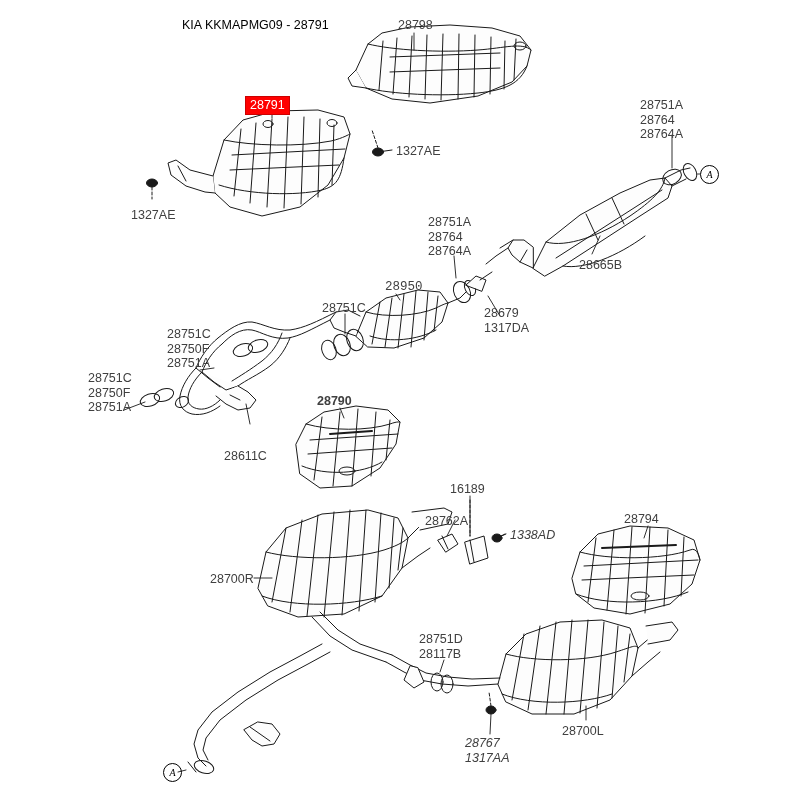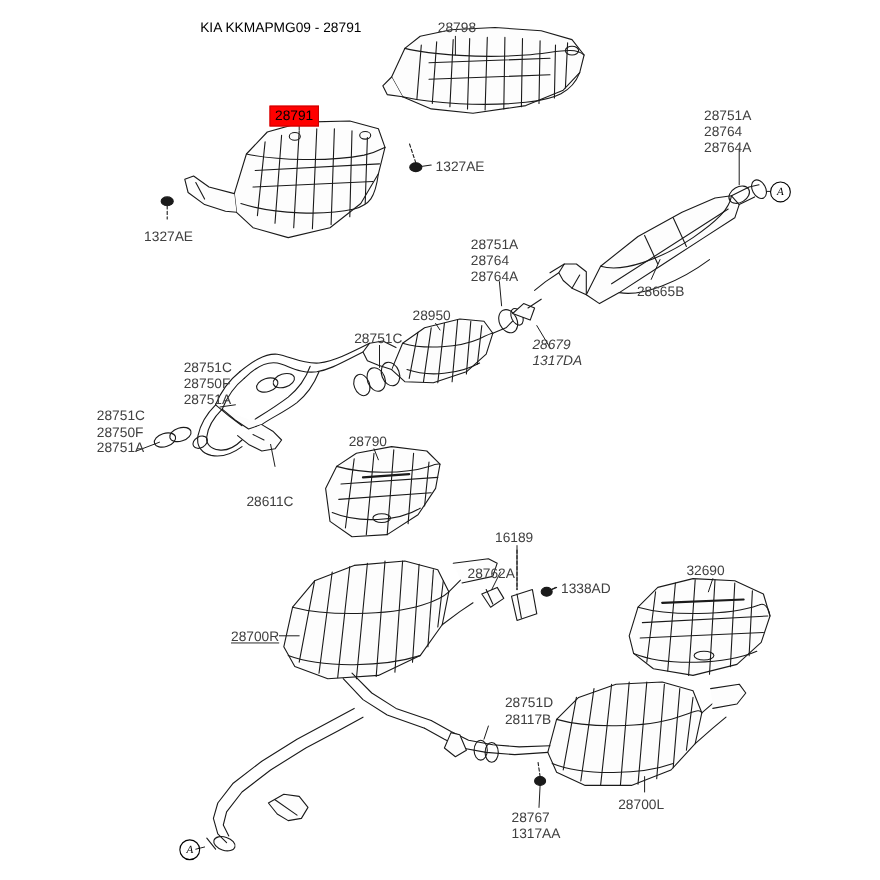--- a/index.html
+++ b/index.html
@@ -29,21 +29,21 @@
     font-family: "Liberation Sans", sans-serif;
     white-space: pre;
     line-height: 14.5px;
     letter-spacing: 0px;
   }
   .label.title {
     color: #000000;
     font-size: 12.5px;
   }
   .label.highlight {
-    color: #000000;
+    color: #ffffff;
     background: #ff0000;
     border: 1px solid #cc0000;
     padding: 1px 4px 2px 4px;
     font-size: 12.5px;
     line-height: 14px;
   }
   .callout-circle {
     position: absolute;
     width: 17px;
     height: 17px;
@@ -340,39 +340,39 @@
   <div class="label" style="left:398px; top:18px;">28798</div>
   <div class="label" style="left:396px; top:144px;">1327AE</div>
   <div class="label" style="left:131px; top:208px;">1327AE</div>
   <div class="label" style="left:640px; top:98px;">28751A
 28764
 28764A</div>
   <div class="label" style="left:428px; top:215px;">28751A
 28764
 28764A</div>
   <div class="label" style="left:566px; top:258px;padding-left:13px;">28665B</div>
-  <div class="label" style="left:484px; top:306px;font-style:italic;">28679
+  <div class="label" style="left:484px; top:306px;">28679
 1317DA</div>
-  <div class="label" style="left:375px; top:280px;">28950</div>
+  <div class="label" style="left:385px; top:280px;font-family:Liberation Mono, monospace;">28950</div>
   <div class="label" style="left:322px; top:301px;">28751C</div>
   <div class="label" style="left:167px; top:327px;">28751C
 28750F
 28751A</div>
   <div class="label" style="left:88px; top:371px;">28751C
 28750F
 28751A</div>
   <div class="label" style="left:224px; top:449px;">28611C</div>
-  <div class="label" style="left:317px; top:394px;">28790</div>
+  <div class="label" style="left:317px; top:394px;font-weight:bold;">28790</div>
   <div class="label" style="left:450px; top:482px;">16189</div>
   <div class="label" style="left:425px; top:514px;">28762A</div>
-  <div class="label" style="left:510px; top:528px;">1338AD</div>
-  <div class="label" style="left:624px; top:512px;">32690</div>
-  <div class="label" style="left:210px; top:572px;text-decoration:underline;">28700R</div>
-  <div class="label" style="left:419px; top:632px;margin-left:40px;">28751D
+  <div class="label" style="left:510px; top:528px;font-style:italic;">1338AD</div>
+  <div class="label" style="left:624px; top:512px;">28794</div>
+  <div class="label" style="left:210px; top:572px;">28700R</div>
+  <div class="label" style="left:419px; top:632px;">28751D
 28117B</div>
   <div class="label" style="left:562px; top:724px;">28700L</div>
-  <div class="label" style="left:465px; top:736px;">28767
+  <div class="label" style="left:465px; top:736px;font-style:italic;">28767
 1317AA</div>
 
   <div class="callout-circle" style="left:700px; top:165px;">A</div>
   <div class="callout-circle" style="left:163px; top:763px;">A</div>
 
 </div>
 
 </body></html>

